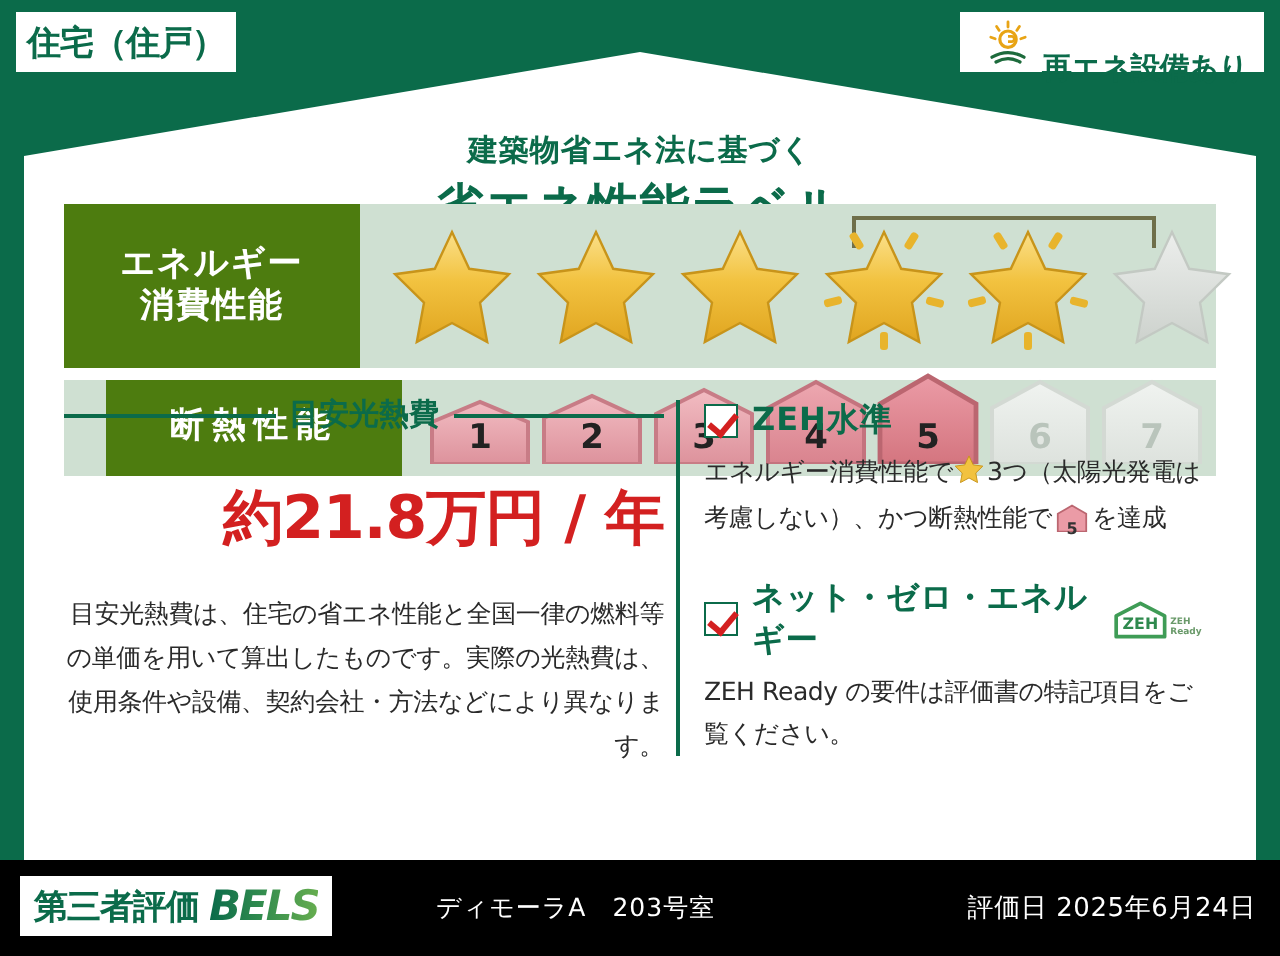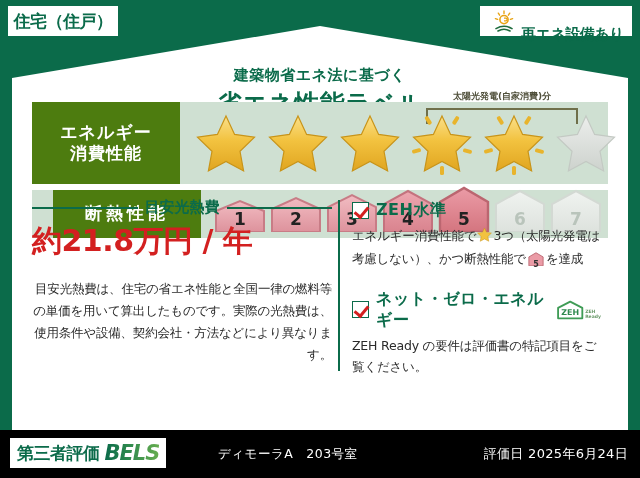--- a/index.html
+++ b/index.html
@@ -66,22 +66,22 @@
   
   .lower{position:absolute;left:20px;top:168px;width:576px;display:flex;}
   .lower-left{width:300px;flex:0 0 300px;padding-top:4px;}
   .divider-v{width:2px;background:#0b6b4a;margin:6px 12px 6px 6px;}
   .lower-right{flex:1;padding-top:6px;}
 
   .cost-head{display:flex;align-items:center;justify-content:center;gap:7px;}
   .cost-head .ln{flex:1;height:2px;background:#0b6b4a;}
   .cost-head .tx{font-size:15px;font-weight:bold;color:#0b6b4a;white-space:nowrap;}
   .cost-val{
-    text-align:left;font-size:30px;font-weight:bold;color:#d32020;
-    margin-top:4px;letter-spacing:-0.5px;
+    text-align:right;font-size:30px;font-weight:bold;color:#d32020;
+    margin-top:22px;letter-spacing:-0.5px;
   }
   .cost-note{
     margin-top:16px;font-size:12.5px;color:#2a2a2a;line-height:1.75;
     letter-spacing:-0.2px;
     text-align:right;
   }
 
   .chk-line{display:flex;align-items:center;gap:7px;}
   .chk-box{
     width:17px;height:17px;flex:0 0 17px;border:1.5px solid #0b6b4a;background:#fff;
@@ -152,21 +152,20 @@
 
   <div class="rows">
 
     <div class="row">
       <div class="row-label">
         <div>エネルギー</div>
         <div>消費性能</div>
       </div>
       <div class="row-body">
         <div class="solar-bracket"></div>
-        <div class="solar-cap">太陽光発電(自家消費)分</div>
         <div class="stars">
 
           <div class="star-cell">
             <svg width="62" height="60" viewBox="0 0 62 60">
                 <defs>
                   <linearGradient id="g1" x1="0" y1="0" x2="0" y2="1">
                     <stop offset="0" stop-color="#fbe08a"></stop>
                     <stop offset="0.45" stop-color="#f2c23f"></stop>
                     <stop offset="1" stop-color="#e0a520"></stop>
                   </linearGradient>

